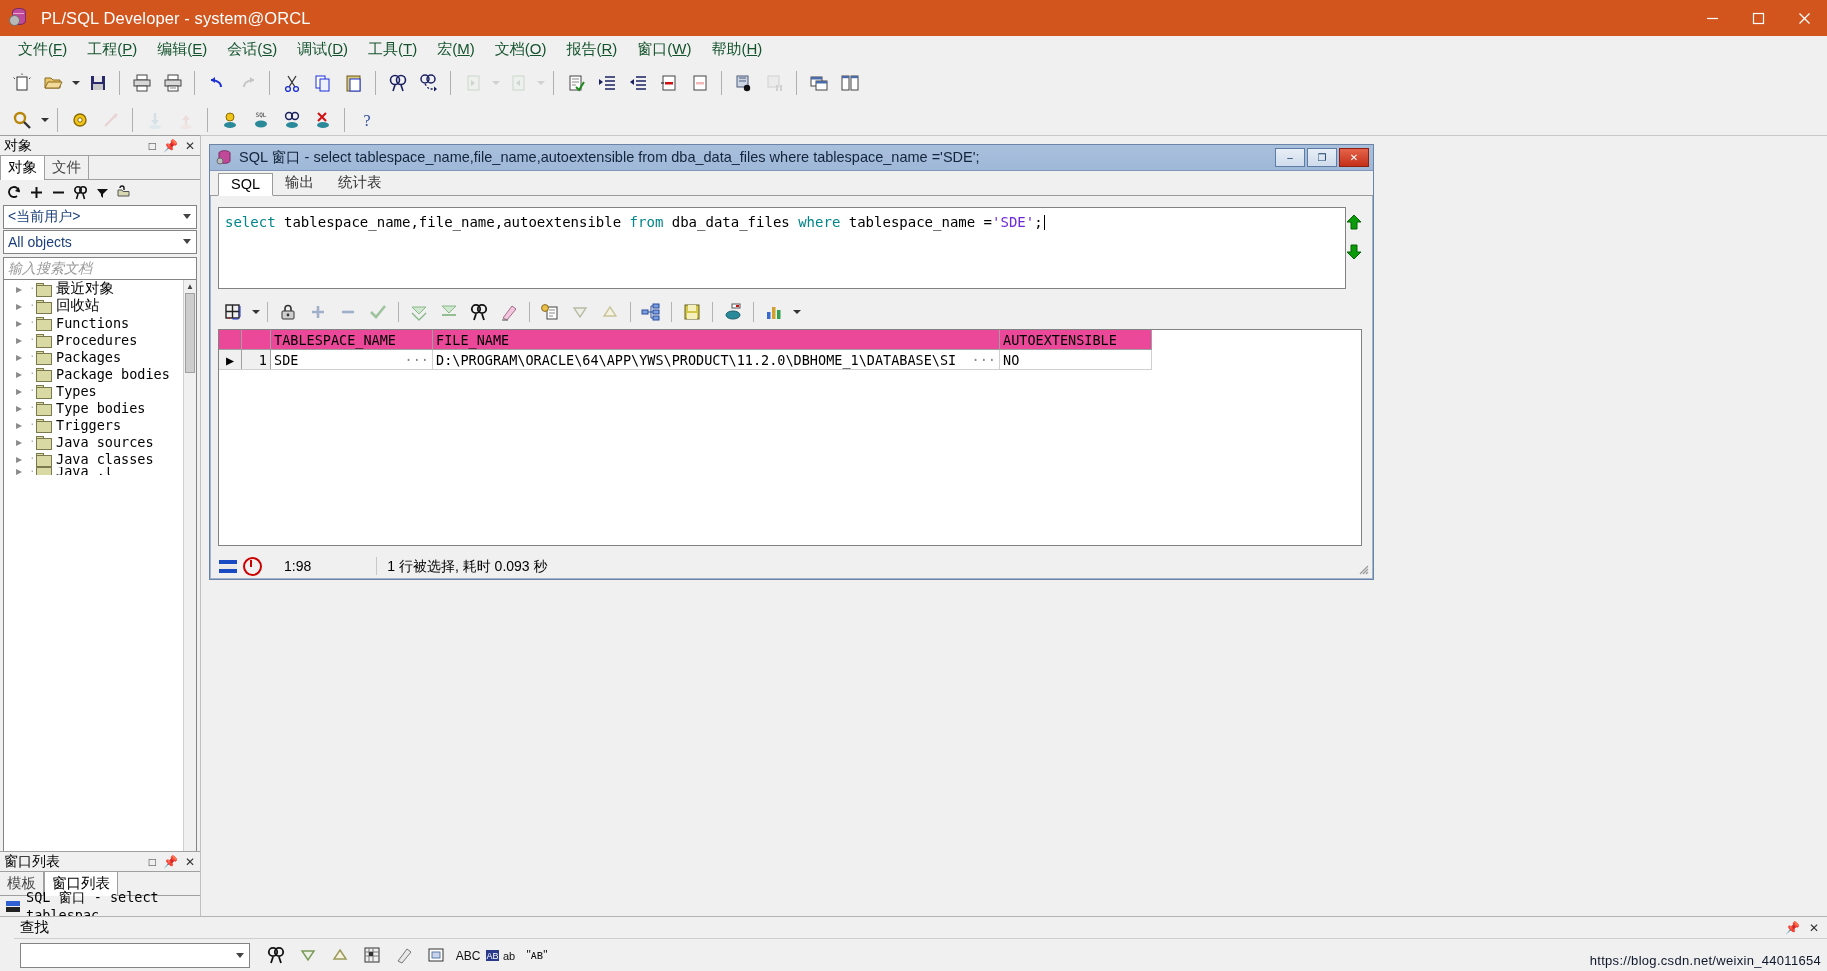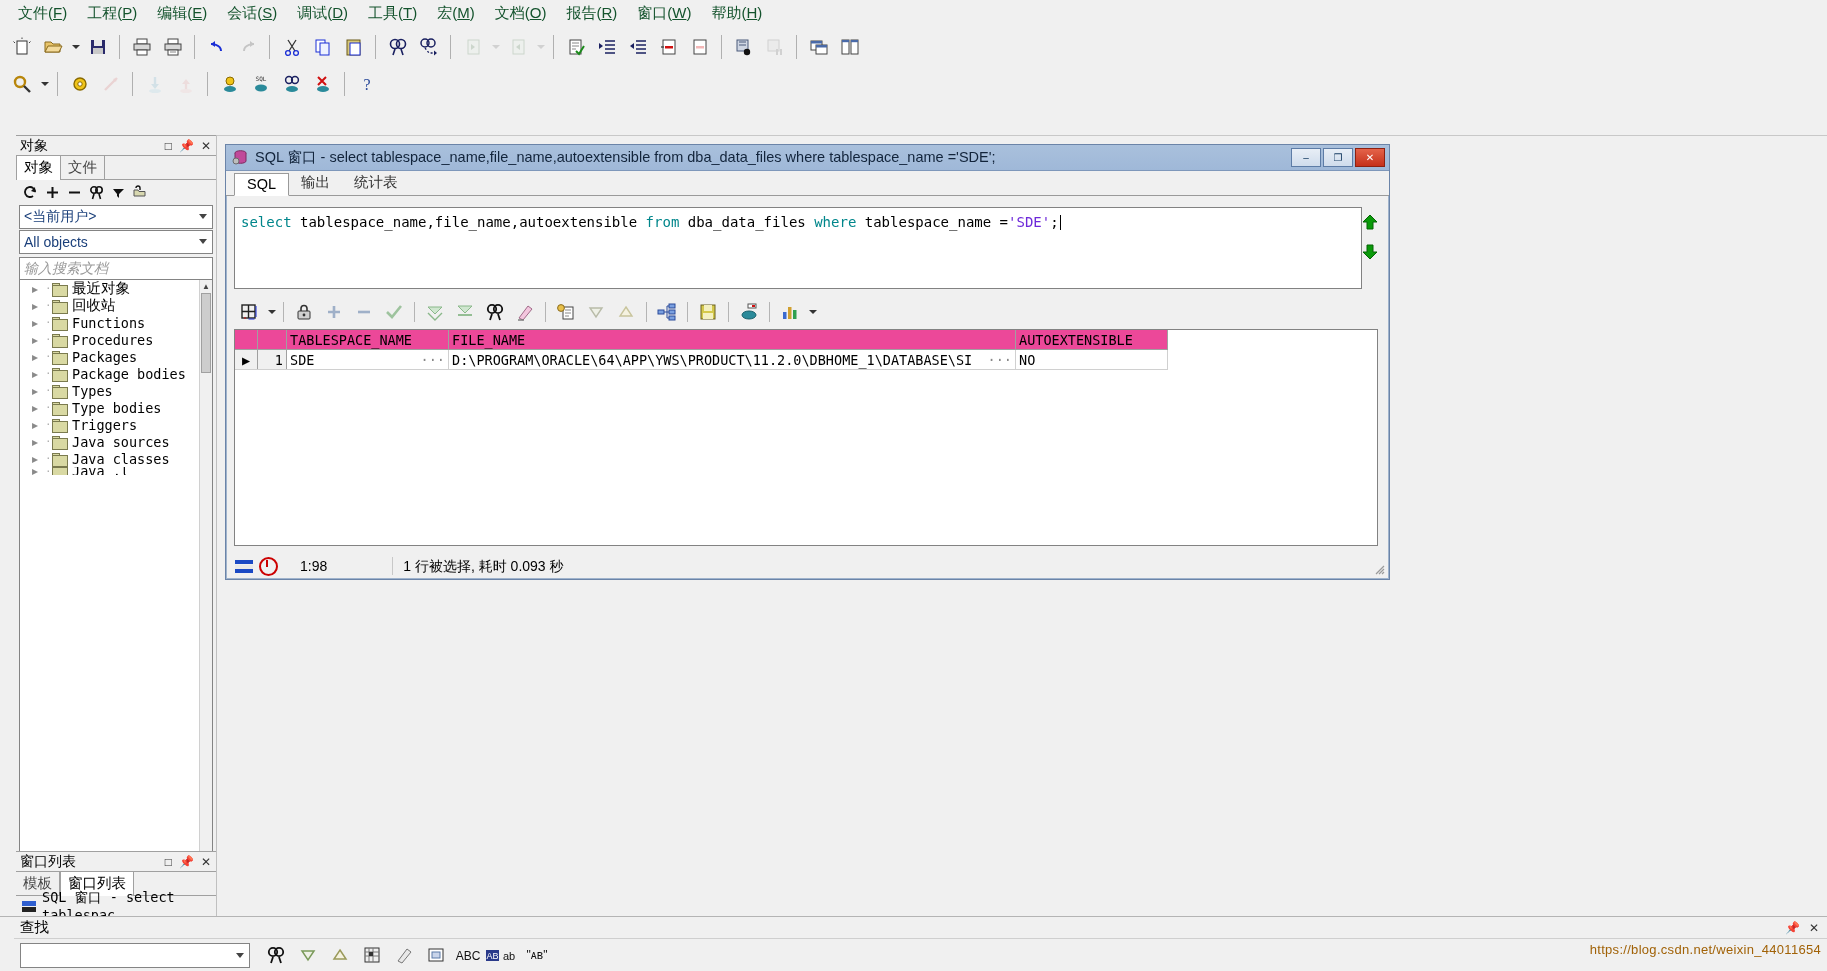--- a/index.html
+++ b/index.html
@@ -32,21 +32,21 @@
 
   
   .toolbar{height:38px;background:#f0f0f0;display:flex;align-items:center;padding-left:6px;}
   .toolbar.second{height:36px;}
   .tbtn{width:31px;height:30px;display:flex;align-items:center;justify-content:center;position:relative;}
   .tsep{width:1px;height:24px;background:#b0b0b0;margin:0 6px;}
   .caret-dn{width:0;height:0;border-left:4px solid transparent;border-right:4px solid transparent;border-top:4px solid #333;margin-left:1px;}
   .tbtn.dim{opacity:.35;}
 
   
-  .workarea{position:absolute;left:0;top:135px;right:0;bottom:54px;margin-left:16px;}
+  .workarea{position:absolute;left:0;top:135px;right:0;bottom:54px;}
   .sidebar{position:absolute;left:0;top:0;width:200px;bottom:0;background:#f0f0f0;
            border-right:1px solid #c0c0c0;}
   .panel-head{height:19px;background:#f0f0f0;border:1px solid #a0a0a0;border-right:none;border-left:none;
               display:flex;align-items:center;font-size:14px;padding-left:4px;}
   .panel-head .ph-title{flex:1;}
   .panel-head .ph-btns{display:flex;gap:7px;padding-right:5px;font-size:12px;color:#333;align-items:center;}
   .tabstrip{height:23px;display:flex;align-items:flex-end;background:#f0f0f0;border-bottom:1px solid #a0a0a0;}
   .tabstrip .tab{padding:2px 7px 2px 7px;font-size:14.5px;border-right:1px solid #a0a0a0;color:#444;}
   .tabstrip .tab.active{background:#fff;color:#000;border-top:1px solid #a0a0a0;border-left:1px solid #a0a0a0;
                         border-right:1px solid #a0a0a0;margin-bottom:-1px;padding-bottom:3px;}
@@ -135,29 +135,52 @@
   
   .findpanel{position:absolute;left:0;right:0;bottom:0;height:54px;background:#f0f0f0;border-top:1px solid #b4b4b4;padding-left:14px;}
   .fp-head{height:21px;display:flex;align-items:center;padding-left:6px;font-size:14.5px;border-bottom:1px solid #cfcfcf;}
   .fp-head .fp-btns{margin-left:auto;display:flex;gap:9px;padding-right:8px;font-size:12px;color:#333;align-items:center;}
   .fp-row{height:32px;display:flex;align-items:center;padding-left:6px;gap:0;}
   .fp-combo{width:228px;height:23px;border:1px solid #848484;background:#fff;position:relative;margin-right:10px;}
   .fp-combo .cb-arrow{position:absolute;right:5px;top:9px;width:0;height:0;
                       border-left:4px solid transparent;border-right:4px solid transparent;border-top:5px solid #444;}
   .fp-btn{width:32px;height:26px;display:flex;align-items:center;justify-content:center;}
 
-  .watermark{position:absolute;right:6px;bottom:14px;font-size:13px;color:#a16207;letter-spacing:.3px;}
+  .watermark{position:absolute;right:6px;bottom:3px;font-size:13px;color:#0f172a;letter-spacing:.3px;}
 
   svg{display:block;}
 </style>
 </head>
 <body>
 
 <div class="app">
 
+  <div class="titlebar">
+    <div class="tb-icon">
+      <div class="db-ico"><div class="cyl"></div><div class="band"></div><div class="gear"></div></div>
+    </div>
+    <div class="tb-title">PL/SQL Developer - system@ORCL</div>
+    <div class="wbtns">
+      <div class="wbtn">
+        <svg width="13" height="13" viewBox="0 0 13 13">
+            <path d="M1 6.5 H12" stroke="#fff" stroke-width="1.2"></path>
+          </svg>
+      </div>
+      <div class="wbtn">
+        <svg width="13" height="13" viewBox="0 0 13 13">
+            <rect x="1.5" y="1.5" width="10" height="10" fill="none" stroke="#fff" stroke-width="1.2"></rect>
+          </svg>
+      </div>
+      <div class="wbtn close">
+        <svg width="13" height="13" viewBox="0 0 13 13">
+            <path d="M1.5 1.5 L11.5 11.5 M11.5 1.5 L1.5 11.5" stroke="#fff" stroke-width="1.3"></path>
+          </svg>
+      </div>
+    </div>
+  </div>
 
   <div class="menubar">
     <div class="mi"><span>文件</span>(<u>F</u>)</div>
     <div class="mi"><span>工程</span>(<u>P</u>)</div>
     <div class="mi"><span>编辑</span>(<u>E</u>)</div>
     <div class="mi"><span>会话</span>(<u>S</u>)</div>
     <div class="mi"><span>调试</span>(<u>D</u>)</div>
     <div class="mi"><span>工具</span>(<u>T</u>)</div>
     <div class="mi"><span>宏</span>(<u>M</u>)</div>
     <div class="mi"><span>文档</span>(<u>O</u>)</div>

